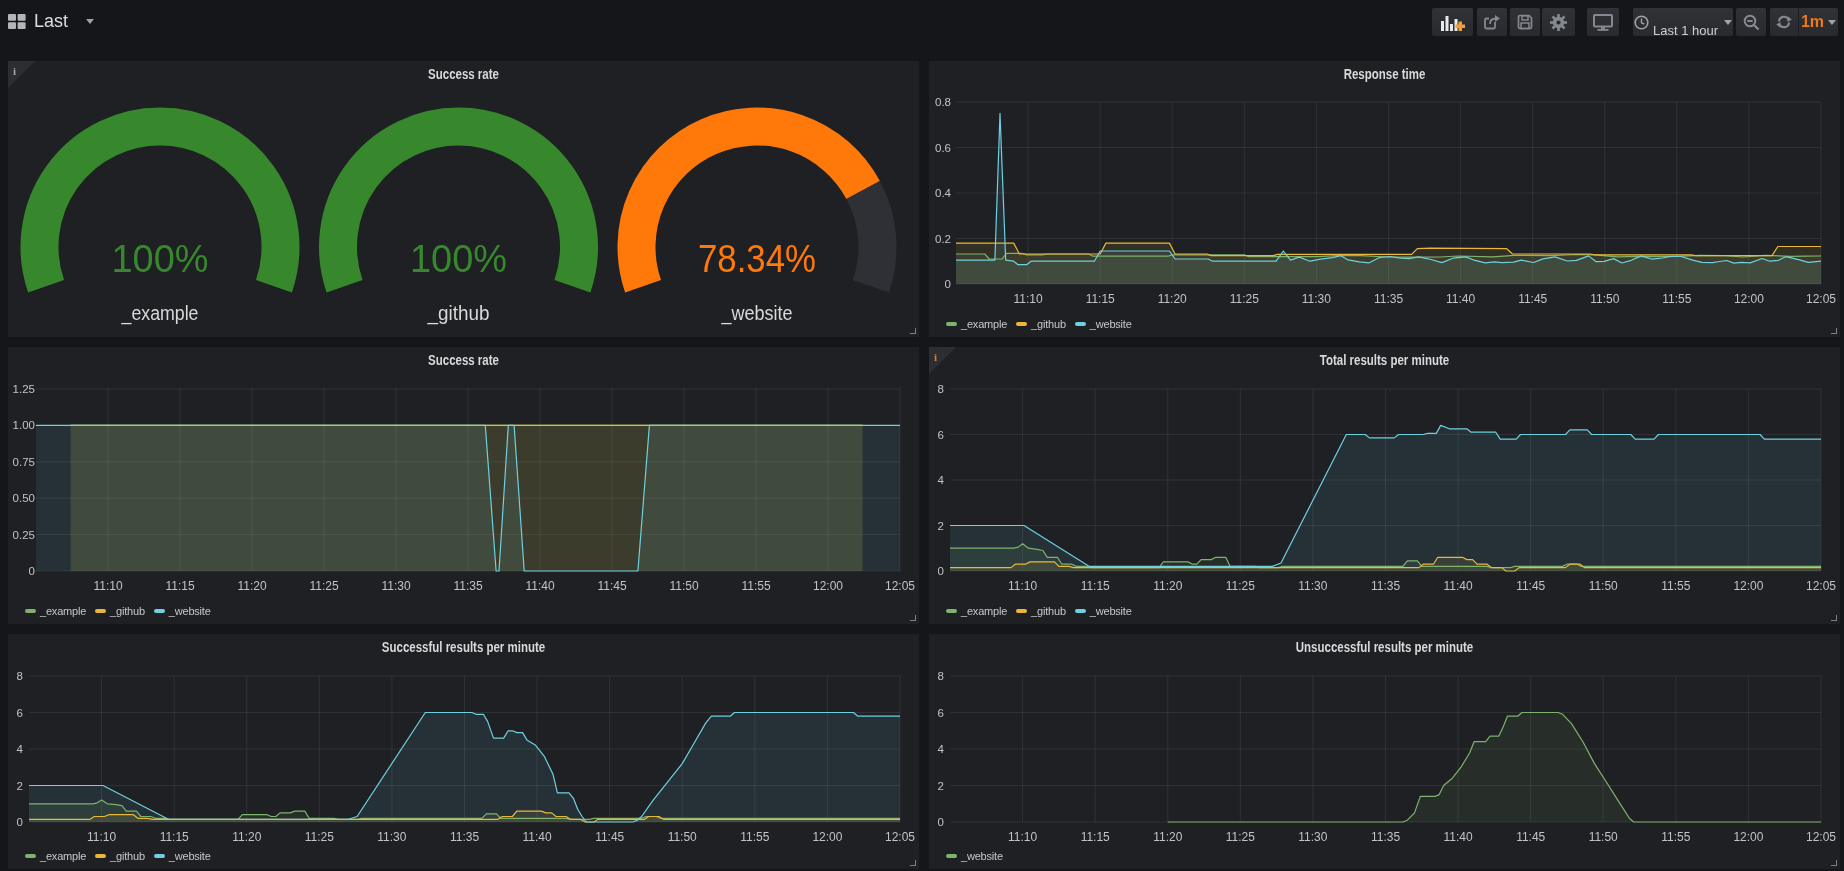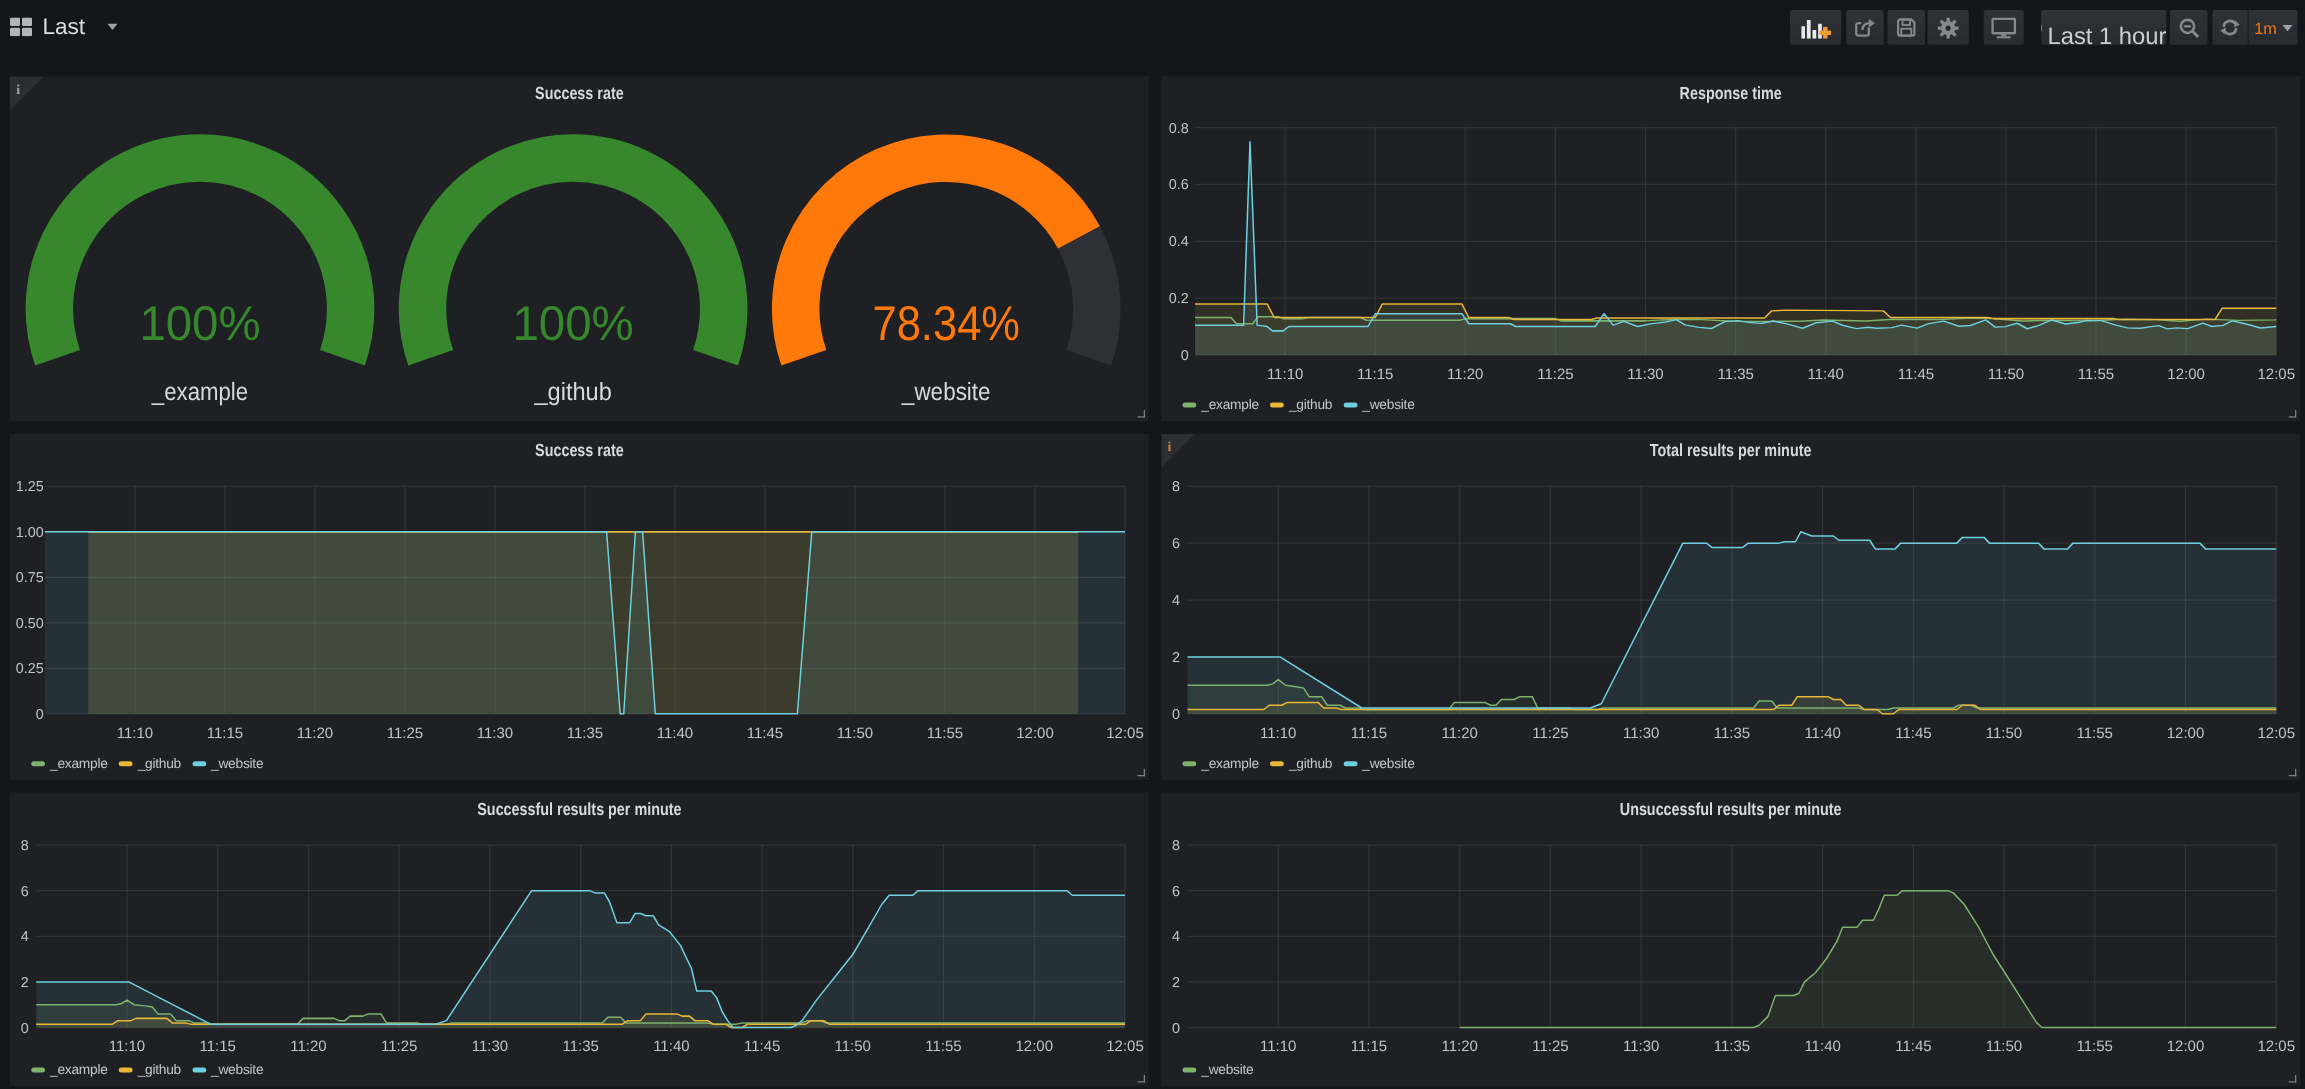--- a/index.html
+++ b/index.html
@@ -56,21 +56,21 @@
       <rect x="1" y="1" width="18" height="11.5" rx="1" fill="none" stroke="#85888e" stroke-width="2"></rect>
       <rect x="8" y="12.5" width="4" height="2.5" fill="#85888e"></rect>
       <rect x="4.5" y="15" width="11" height="1.8" fill="#85888e"></rect>
     </svg>
   </div>
 <div style="position:absolute;left:1633px;top:8px;width:100px;height:28px;background:linear-gradient(#2f3237,#282a2e);border-radius:2px;display:flex;align-items:center;justify-content:center;overflow:hidden">
     <svg width="15" height="15" viewBox="0 0 15 15" style="flex:none">
       <circle cx="7.5" cy="7.5" r="6.3" fill="none" stroke="#9fa2a7" stroke-width="1.6"></circle>
       <path d="M7.5,3.5 V7.8 L10.3,9.2" fill="none" stroke="#9fa2a7" stroke-width="1.4"></path>
     </svg>
-    <span style="margin:16px 6px 0 4px;font-size:19px;color:#ccced2;white-space:nowrap">Last 1 hour</span>
+    <span style="margin:16px 6px 0 4px;font-size:13px;color:#ccced2;white-space:nowrap">Last 1 hour</span>
     <span style="display:inline-block;width:0;height:0;border-left:4px solid transparent;border-right:4px solid transparent;border-top:5px solid #9fa2a7"></span>
   </div>
 <div style="position:absolute;left:1736px;top:8px;width:30px;height:28px;background:linear-gradient(#2f3237,#282a2e);border-radius:2px;display:flex;align-items:center;justify-content:center;overflow:hidden">
     <svg width="17" height="17" viewBox="0 0 17 17">
       <circle cx="7" cy="7" r="5.3" fill="none" stroke="#85888e" stroke-width="2"></circle>
       <line x1="4.3" y1="7" x2="9.7" y2="7" stroke="#85888e" stroke-width="1.8"></line>
       <line x1="11" y1="11" x2="15.5" y2="15.5" stroke="#85888e" stroke-width="2.4"></line>
     </svg>
   </div>
 <div style="position:absolute;left:1770px;top:8px;width:68px;height:28px;background:linear-gradient(#2f3237,#282a2e);border-radius:2px;display:flex;align-items:center;justify-content:center;overflow:hidden">
@@ -78,21 +78,21 @@
       <div style="flex:0 0 28px;display:flex;justify-content:center">
         <svg width="16" height="16" viewBox="0 0 16 16">
           <path d="M3,7.5 A5,5 0 0 1 12.4,5.4" fill="none" stroke="#85888e" stroke-width="2.1"></path>
           <path d="M12.1,2.4 L15.8,5.7 L11.2,8.0 Z" fill="#85888e"></path>
           <path d="M13,8.5 A5,5 0 0 1 3.6,10.6" fill="none" stroke="#85888e" stroke-width="2.1"></path>
           <path d="M3.9,13.6 L0.2,10.3 L4.8,8.0 Z" fill="#85888e"></path>
         </svg>
       </div>
       <div style="width:1px;height:28px;background:#1c1e21"></div>
       <div style="flex:1;display:flex;align-items:center;justify-content:center;gap:4px">
-        <span style="font-size:13px;font-weight:400;color:#eb7b18">1m</span>
+        <span style="font-size:16px;font-weight:700;color:#eb7b18">1m</span>
         <span style="display:inline-block;width:0;height:0;border-left:4px solid transparent;border-right:4px solid transparent;border-top:5px solid #9fa2a7"></span>
       </div>
     </div>
   </div>
 <div style="position:absolute;left:8px;top:61px;width:911px;height:276px;background:#1e2023;overflow:hidden">
     <svg width="911" height="276" style="position:absolute;left:0;top:0">
       <path d="M38.07,225.23 A120.5,120.5 0 1 1 265.93,225.23" stroke="#37872D" stroke-width="38" fill="none"></path>
       <text x="152" y="211" text-anchor="middle" font-size="39" textLength="97" lengthAdjust="spacingAndGlyphs" fill="#37872D">100%</text>
       <path d="M336.57,225.23 A120.5,120.5 0 1 1 564.43,225.23" stroke="#37872D" stroke-width="38" fill="none"></path>
       <text x="450.5" y="211" text-anchor="middle" font-size="39" textLength="97" lengthAdjust="spacingAndGlyphs" fill="#37872D">100%</text>

